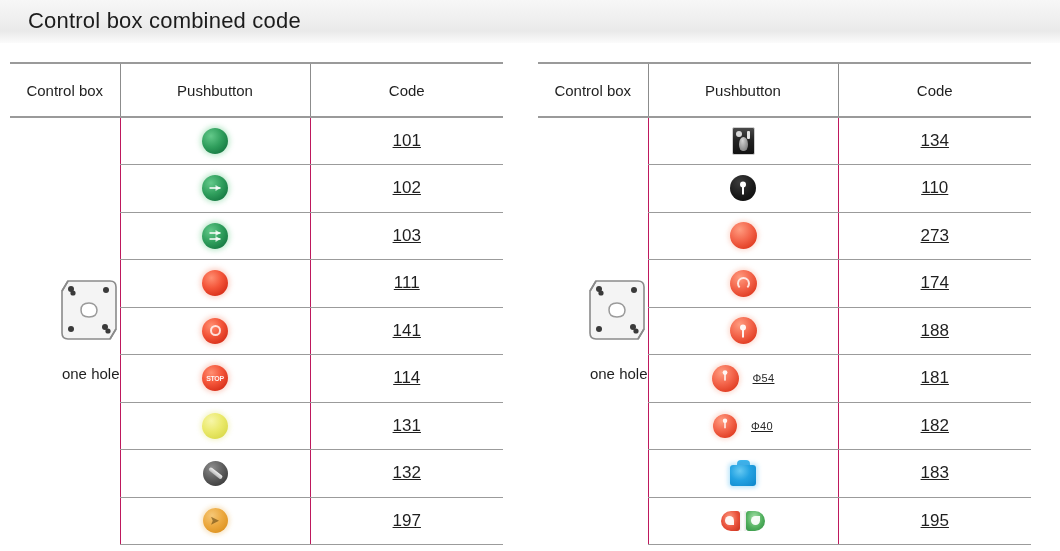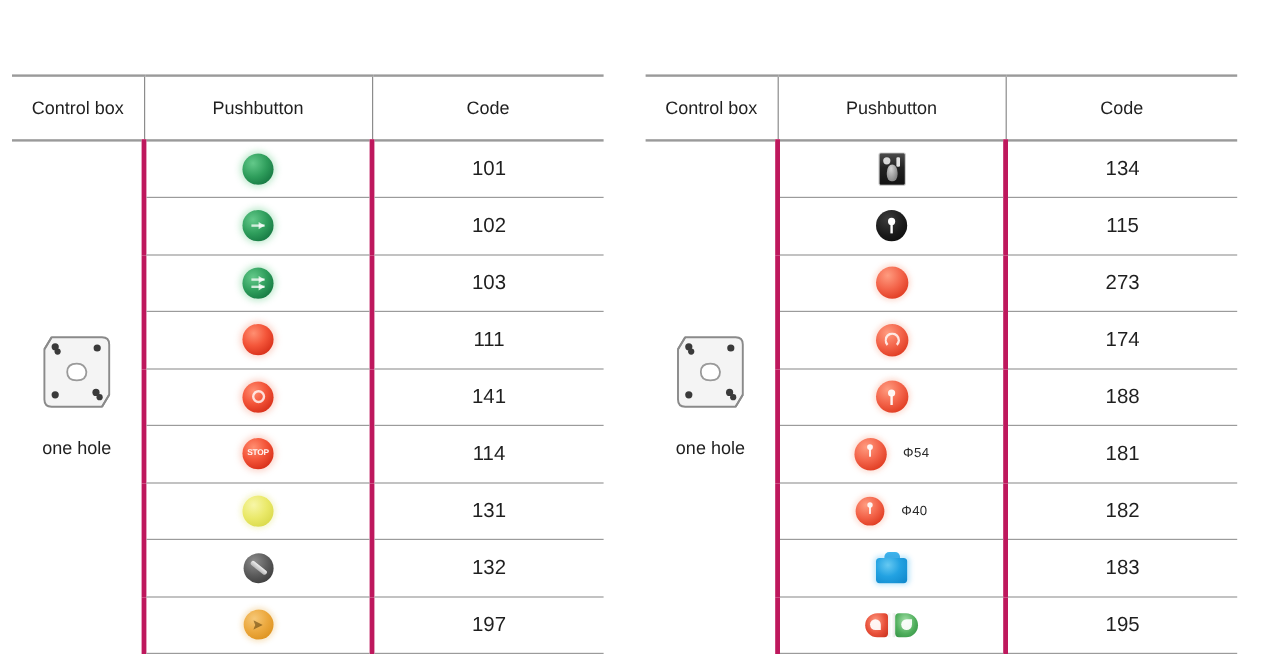--- a/index.html
+++ b/index.html
@@ -70,42 +70,42 @@
   tr.head-row th.c-code-h { border-left: 1px solid #8c8c8c; text-align: center; }
 
   
   tr.data-row td {
     height: 47.5px;
     font-size: 17px;
     border-bottom: 1px solid #9b9b9b;
   }
   tr.data-row:last-child td { border-bottom: 1.5px solid #9b9b9b; }
   tr.data-row td.cell-push,
-  tr.data-row td.cell-code { border-left: 4px solid #be185d; }
+  tr.data-row td.cell-code { border-left: 1px solid #be185d; text-decoration: underline; }
   td.cell-box { border-bottom: none !important; border-right: none; }
 
   .cell-push-inner {
     display: flex;
     align-items: center;
     justify-content: center;
     gap: 14px;
     height: 100%;
   }
   .dim-label {
     font-size: 11px;
     color: #2a2a2a;
     letter-spacing: 0.3px;
     white-space: nowrap;
   }
 
   
   .boxcell-inner {
     display: flex;
     flex-direction: column;
-    align-items: center;
+    align-items: flex-end;
     justify-content: center;
     height: 100%;
     padding-bottom: 4px;
   }
   .box-caption {
     margin-top: 13px;
     font-size: 15px;
     color: #1f1f1f;
     white-space: nowrap;
   }
@@ -336,20 +336,23 @@
     width: 9px; height: 9px;
     border-radius: 50% 0 50% 50%;
     background: rgba(255,255,255,0.92);
   }
 </style>
 </head>
 <body>
 
 <div id="page">
 
+  <div class="header-band">
+    <div class="header-title">Control box combined code</div>
+  </div>
 
   <div class="table-wrap left">
     <table class="code-table">
       <colgroup>
           <col class="c-box">
           <col class="c-push">
           <col class="c-code">
         </colgroup>
       <thead>
         <tr class="head-row">
@@ -526,21 +529,21 @@
           <td class="cell-push">
             <div class="cell-push-inner">
               <span class="key-round">
                 <span class="m-key dark">
                     <span class="kh"></span>
                     <span class="kb"></span>
                   </span>
               </span>
             </div>
           </td>
-          <td class="cell-code">115</td>
+          <td class="cell-code">110</td>
         </tr>
 
         <tr class="data-row">
           <td class="cell-push">
             <div class="cell-push-inner">
               <span class="btn btn-red-lg"></span>
             </div>
           </td>
           <td class="cell-code">273</td>
         </tr>

